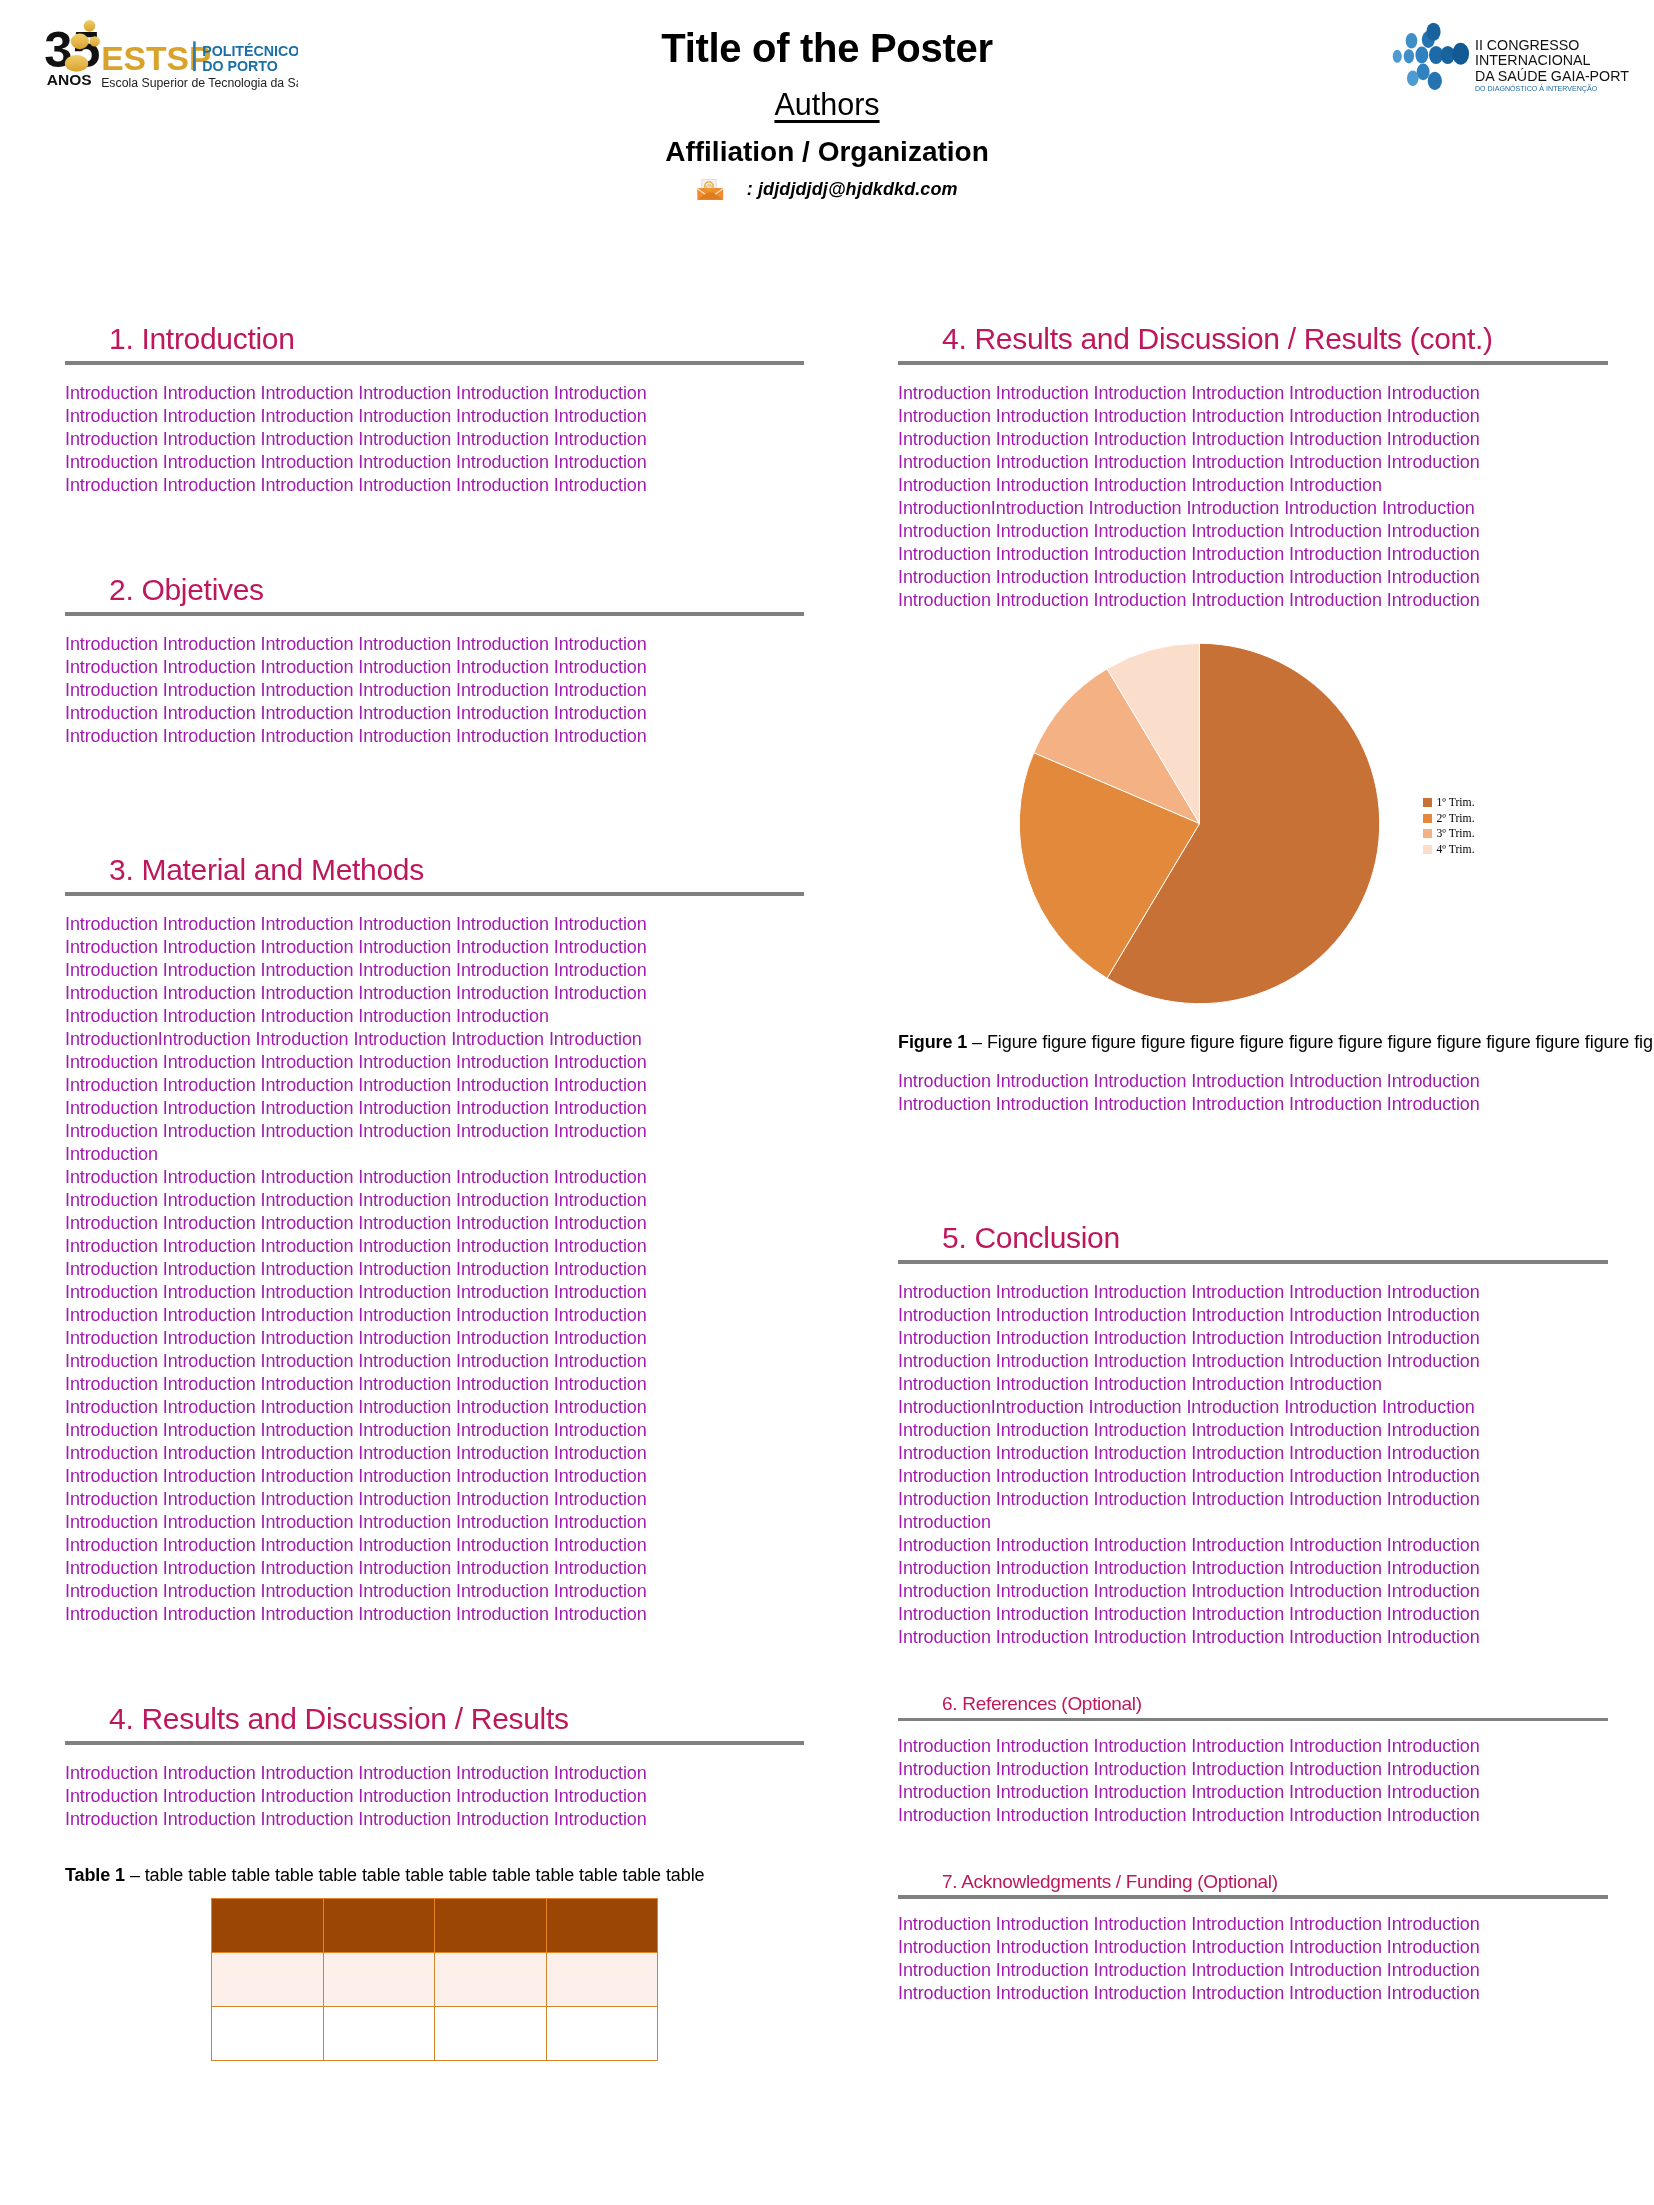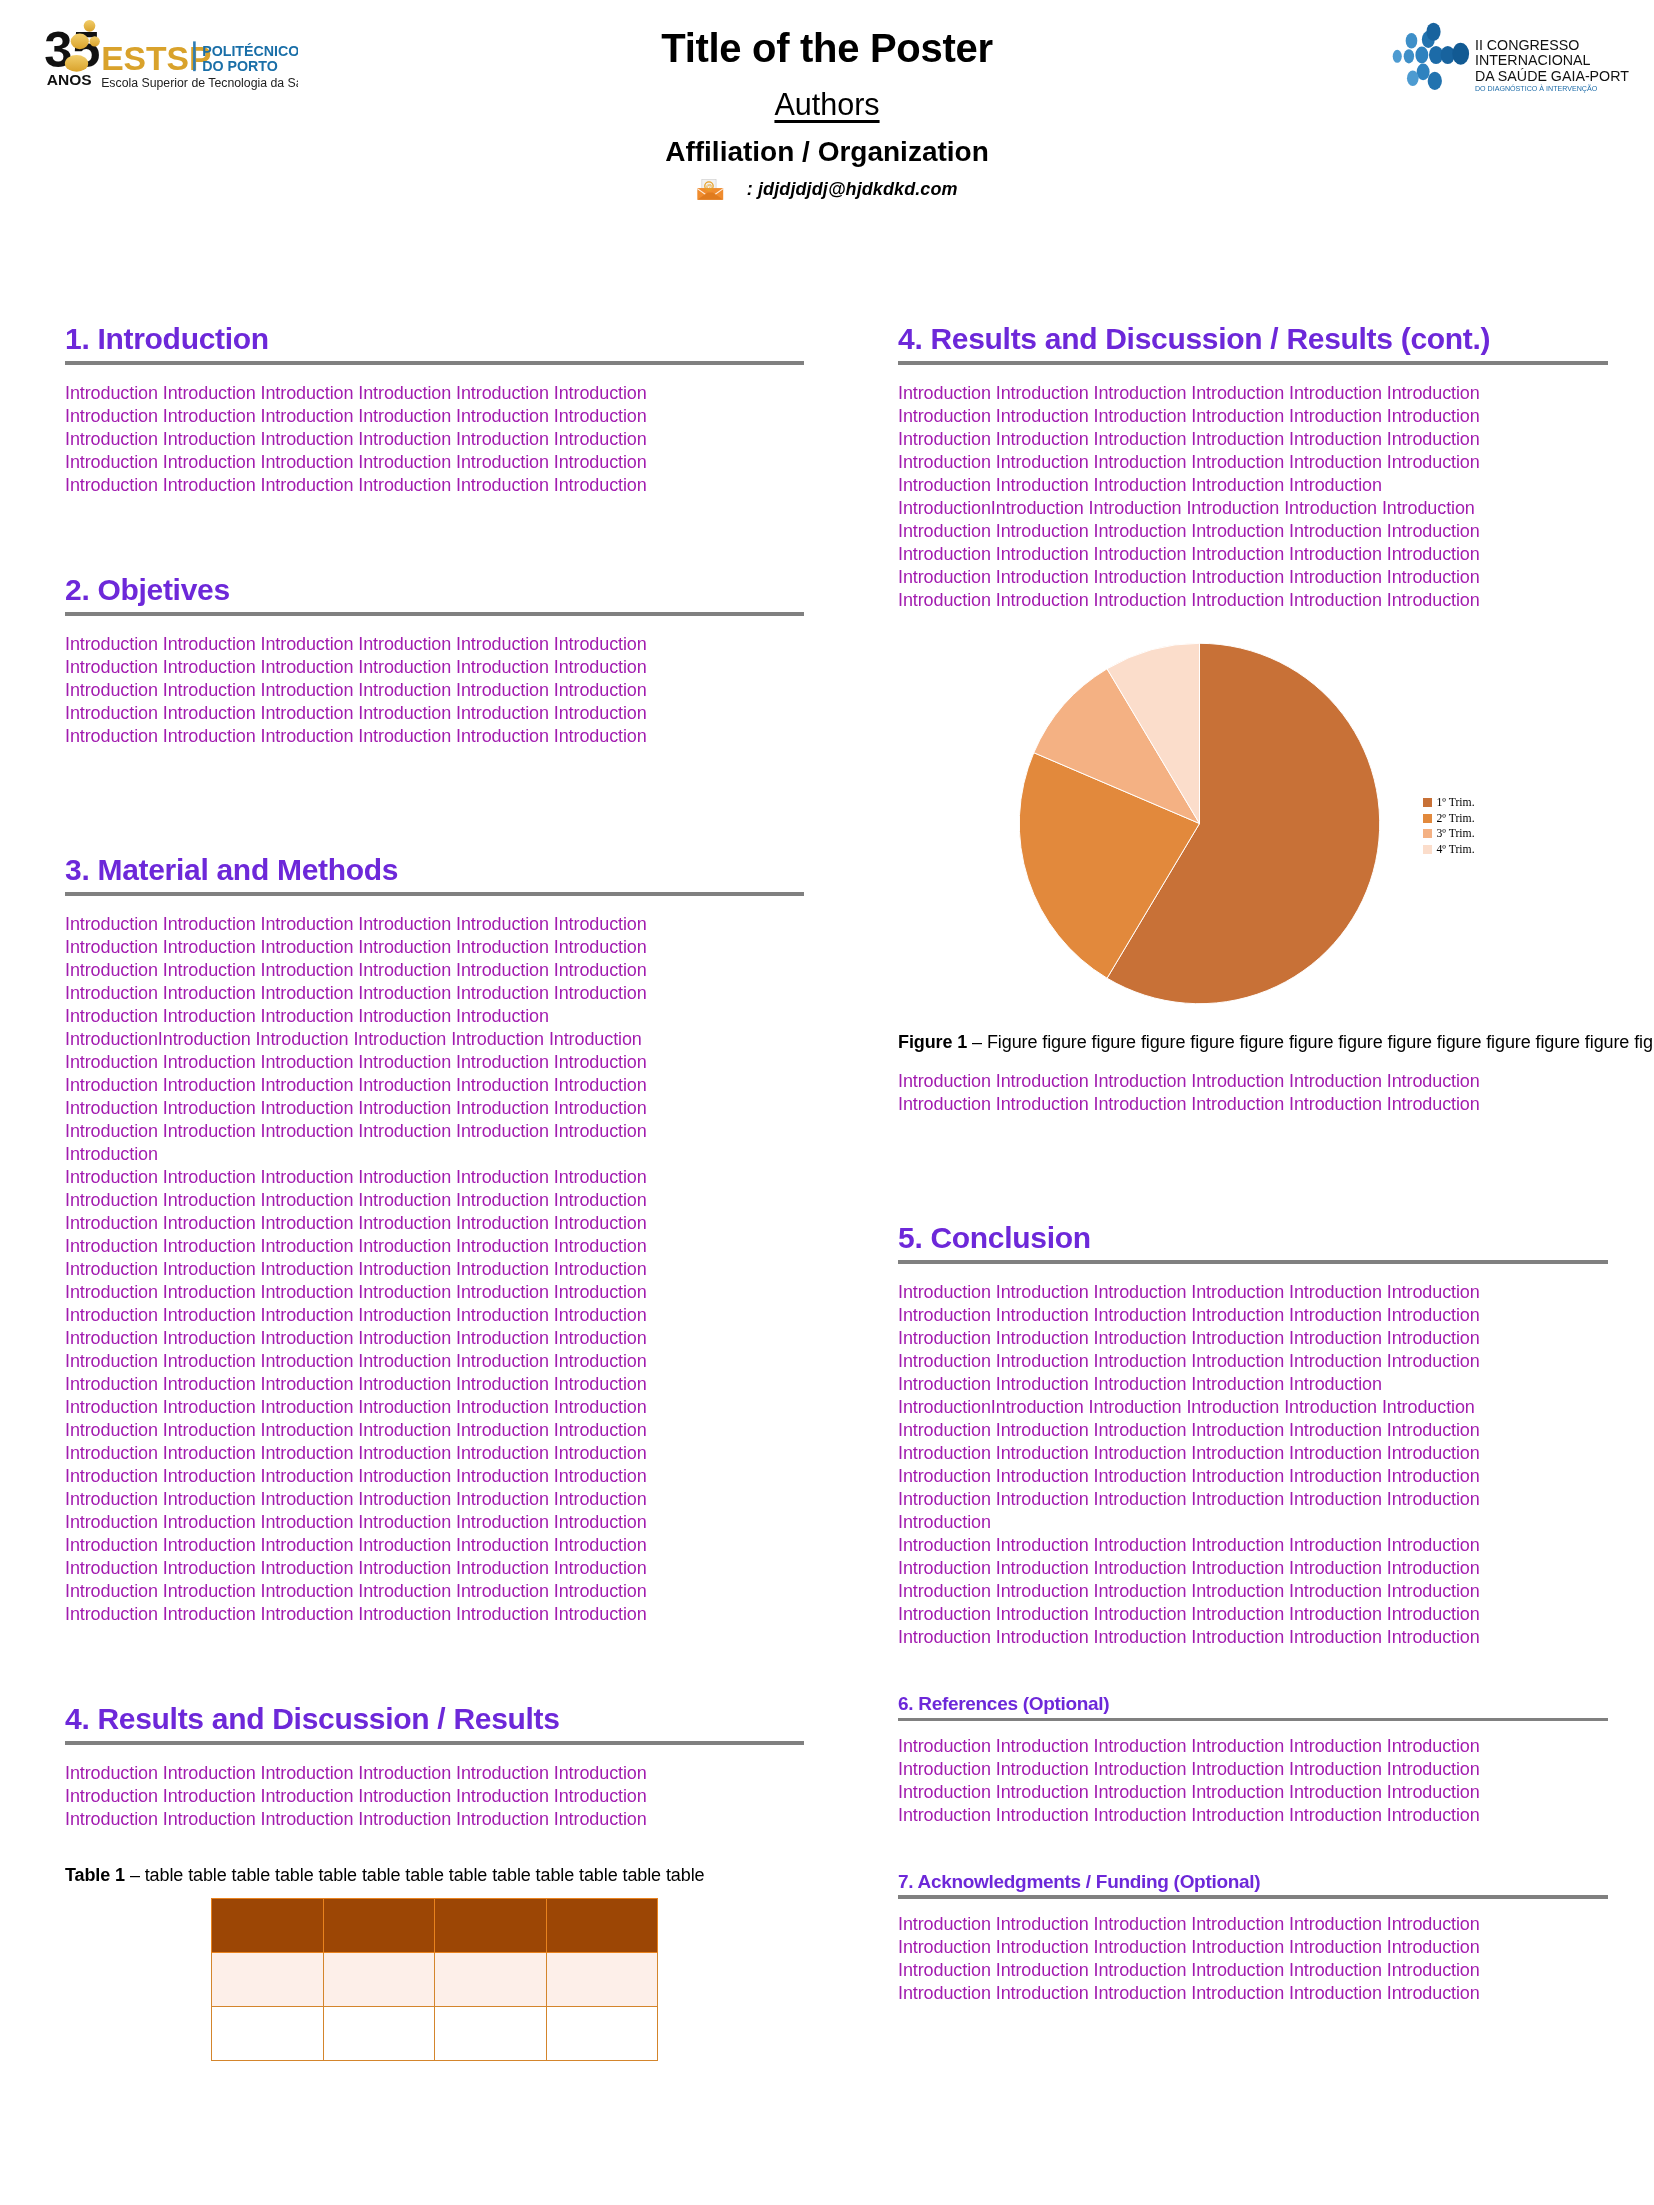--- a/index.html
+++ b/index.html
@@ -91,27 +91,28 @@
     position: absolute;
     top: 0;
   }
   .col-left  { left: 65px;  width: 739px; }
   .col-right { left: 898px; width: 710px; }
 
   
   .section { margin-bottom: 0; }
 
   .sec-head {
-    color: #6d28d9;
-    font-weight: bold;
+    color: #be185d;
+    font-weight: normal;
     font-family: "Liberation Sans", sans-serif;
     font-size: 30px;
     line-height: 1.0;
     letter-spacing: -0.3px;
     white-space: nowrap;
+    margin-left: 44px;
   }
   .sec-head.small {
     font-size: 19px;
   }
   .sec-rule {
     height: 4.5px;
     background: #808080;
     margin-top: 6.5px;
   }
   .sec-head.small + .sec-rule { height: 3.2px; margin-top: 4.5px; }

